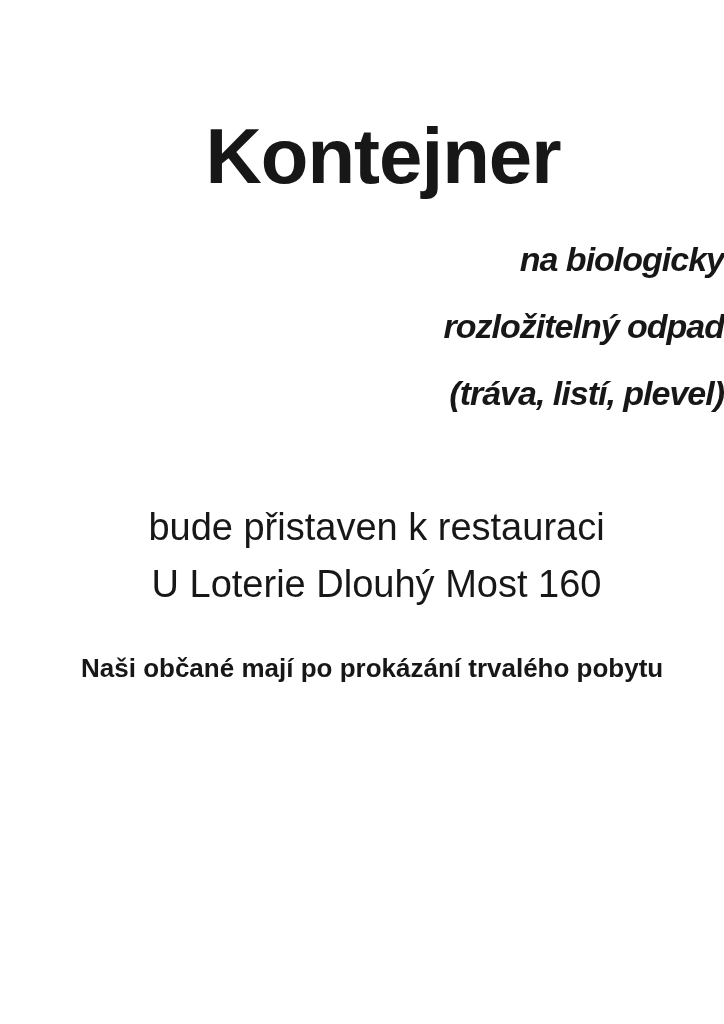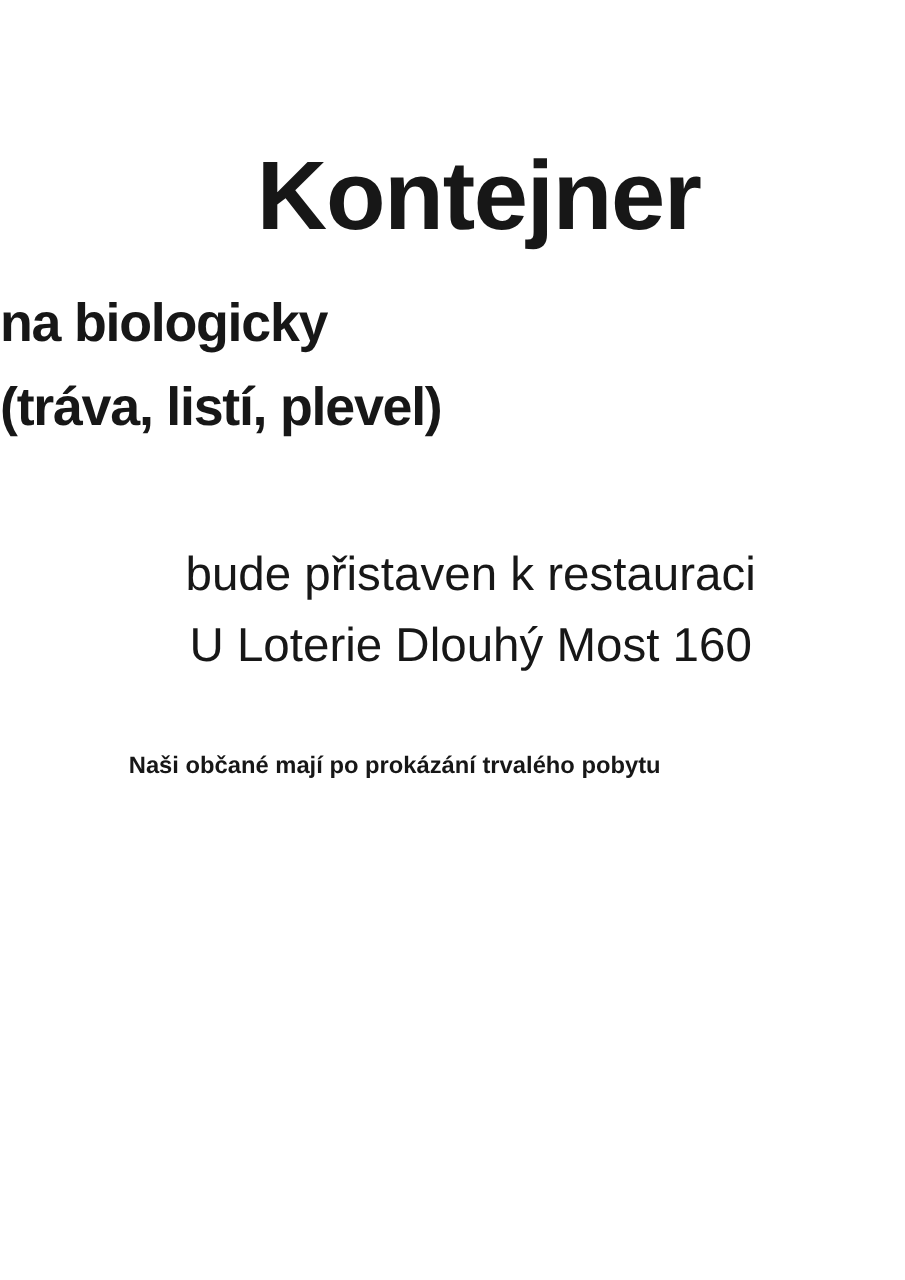--- a/index.html
+++ b/index.html
@@ -22,60 +22,62 @@
     padding-top: 112px;
     text-align: center;
     font-size: 78px;
     font-weight: 700;
     line-height: 1.15;
     letter-spacing: -1px;
     padding-left: 42px;
   }
   .subtitle {
     margin-top: 24px;
-    text-align: left;
-    font-size: 43px;
+    text-align: right;
+    font-size: 34px;
     font-weight: 700;
     line-height: 67px;
     letter-spacing: -1px;
+    font-style: italic;
   }
   .location {
     margin-top: 72px;
     text-align: center;
     font-size: 38px;
     font-weight: 400;
     line-height: 57px;
     padding-left: 29px;
   }
   .date {
     margin-top: 42px;
     text-align: center;
     font-size: 38px;
     font-weight: 700;
     line-height: 57px;
   }
   .footer {
-    margin-top: 52px;
-    padding-left: 103px;
+    margin-top: 40px;
+    padding-left: 81px;
     padding-right: 60px;
     text-align: left;
-    font-size: 19px;
+    font-size: 26px;
     font-weight: 700;
     line-height: 30px;
   }
 </style>
 </head>
 <body>
 
 <div class="poster">
 
   <h1 class="title">Kontejner</h1>
 
   <div class="subtitle">
     <div>na biologicky</div>
+    <div>rozložitelný odpad</div>
     <div>(tráva, listí, plevel)</div>
   </div>
 
   <div class="location">
     <div>bude přistaven k restauraci</div>
     <div>U Loterie Dlouhý Most 160</div>
   </div>
 
 
   <div class="footer">

